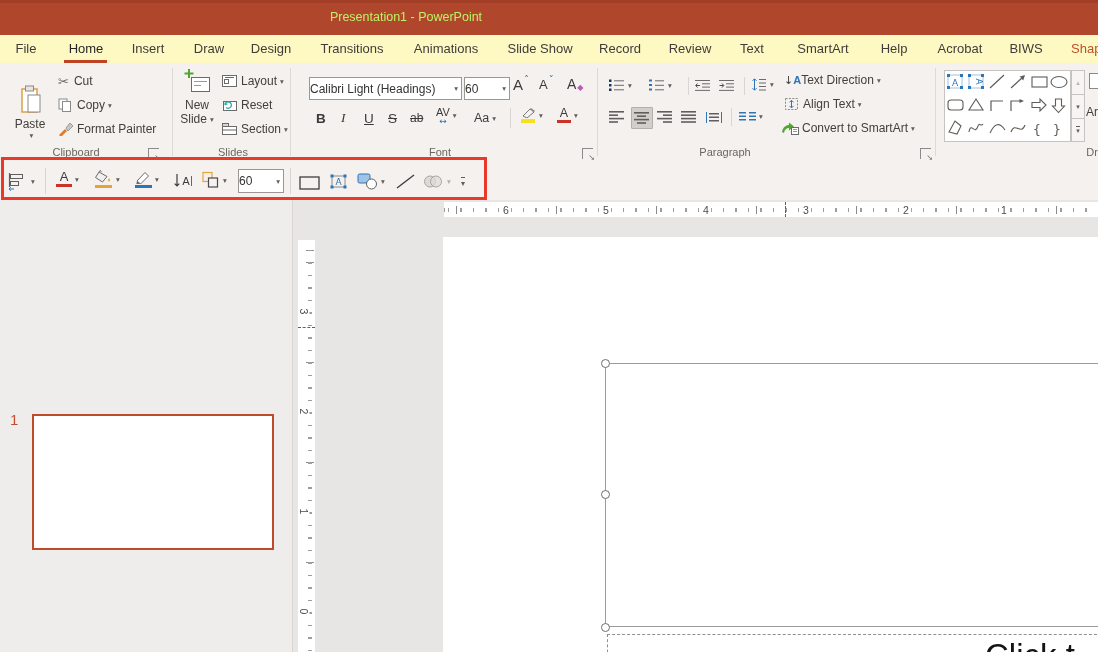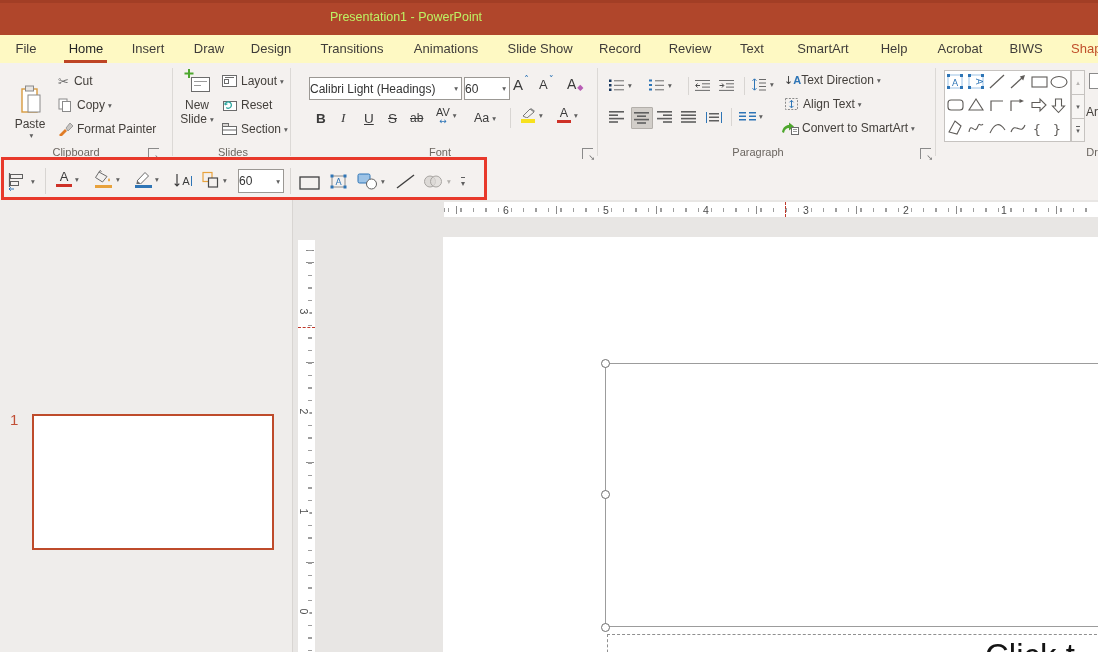--- a/index.html
+++ b/index.html
@@ -415,21 +415,21 @@
         <svg width="18" height="14">
           <path d="M1,11 C2,6 5,4 8,4 l0,-2.6 l5,4.1 l-5,4.1 l0,-2.6 C5.5,7 3.5,8.5 3,12 z" fill="#4EA72E"></path>
           <rect x="10.5" y="6.5" width="7" height="7" fill="#fff" stroke="#6b6b6b"></rect>
           <line x1="12" y1="8.5" x2="16" y2="8.5" stroke="#9a9a9a"></line>
           <line x1="12" y1="10.5" x2="16" y2="10.5" stroke="#9a9a9a"></line>
         </svg>
       </span>
     <span style="margin-left:3px">Convert to SmartArt</span>
     <span class="chev">▾</span>
   </div>
-  <span class="grplabel" style="left:758px">Paragraph</span>
+  <span class="grplabel" style="left:725px">Paragraph</span>
   <div class="launcher" style="left:920px;top:85px">
       <span class="glyph">↘</span>
     </div>
 
   <div class="abs" style="left:944px;top:7px;width:127px;height:72px;background:#fff;border:1px solid #C6C3C0;box-sizing:border-box">
     <svg width="125" height="70">
       <g>
           <rect x="3" y="4" width="14" height="13" fill="none" stroke="#9ec3e6"></rect>
           <rect x="2" y="3" width="3" height="3" fill="#2E75B6"></rect>
           <rect x="15" y="3" width="3" height="3" fill="#2E75B6"></rect>

